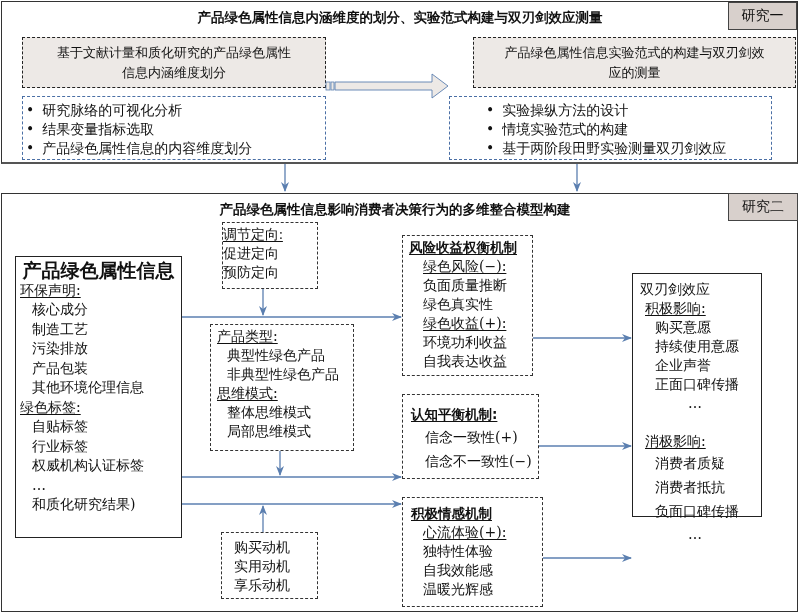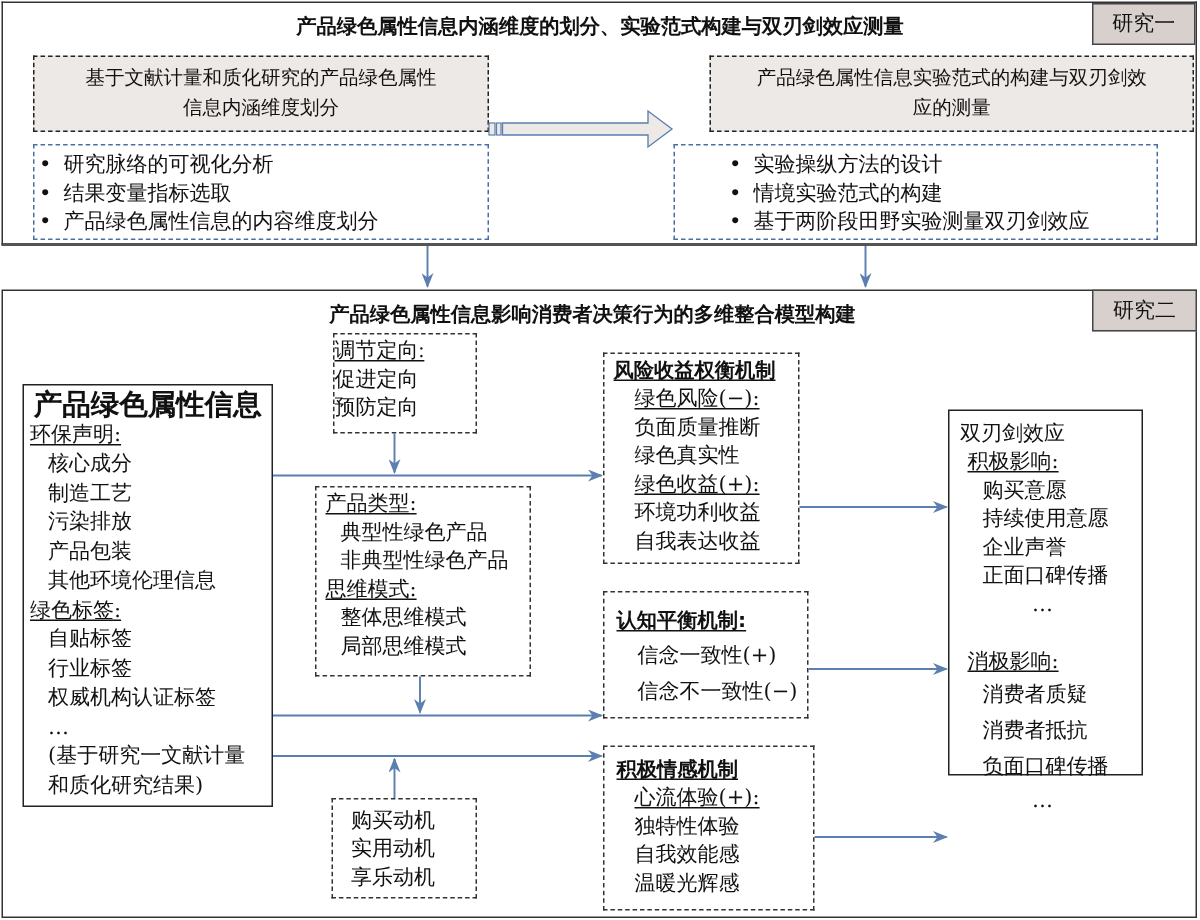--- a/index.html
+++ b/index.html
@@ -62,21 +62,20 @@
   <div class="ind">核心成分</div>
   <div class="ind">制造工艺</div>
   <div class="ind">污染排放</div>
   <div class="ind">产品包装</div>
   <div class="ind">其他环境伦理信息</div>
   <div><span class="u">绿色标签:</span></div>
   <div class="ind">自贴标签</div>
   <div class="ind">行业标签</div>
   <div class="ind">权威机构认证标签</div>
   <div class="ind">…</div>
-  <div class="ind">(基于研究一文献计量</div>
   <div class="ind">和质化研究结果)</div>
 </div>
 
 <div class="abs dashdot" style="left:222px; top:222px; width:96px; height:67px; padding-top:2px;font-family:Liberation Serif, serif;">
   <div><span class="u">调节定向:</span></div>
   <div>促进定向</div>
   <div>预防定向</div>
 </div>
 
 <div class="abs dashdot" style="left:210px; top:324px; width:144px; height:127px; padding:2px 0 0 6px;">

